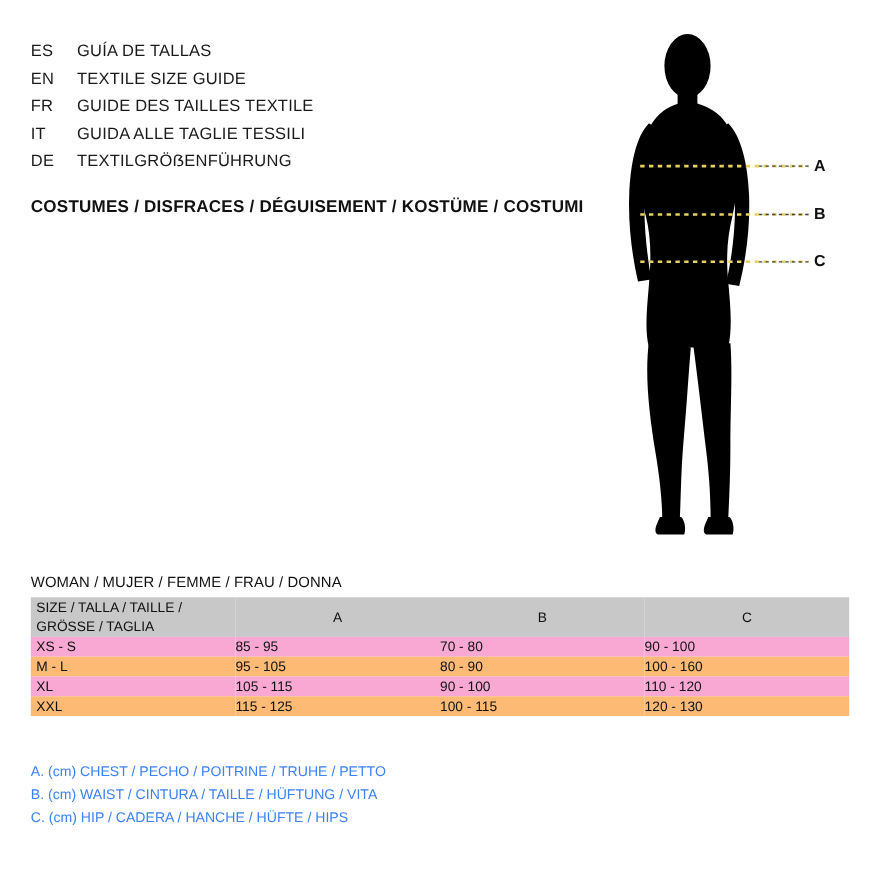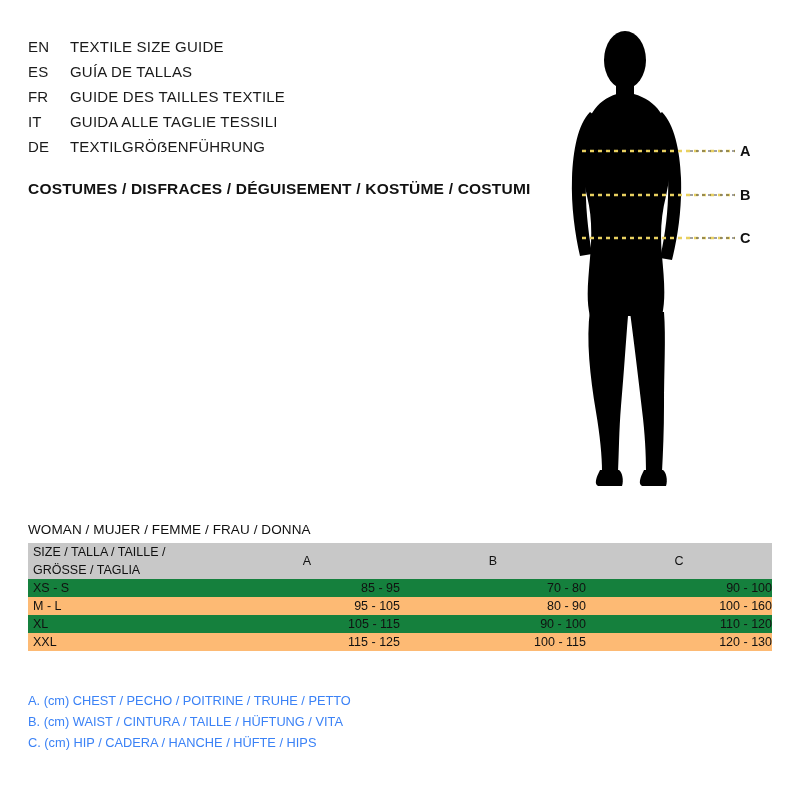--- a/index.html
+++ b/index.html
@@ -111,31 +111,31 @@
     font-weight: normal;
   }
   table.size-table thead th.label-col {
     text-align: left;
     padding-left: 5px;
   }
   table.size-table thead th.val-col {
     text-align: center;
   }
   table.size-table tbody tr.odd td {
-    background: #15803d;
+    background: #f9a8d4;
   }
   table.size-table tbody tr.even td {
     background: #fdba74;
   }
   table.size-table tbody td.label-col {
     text-align: left;
     padding-left: 5px;
   }
   table.size-table tbody td.val-col {
-    text-align: right;
+    text-align: left;
   }
 
   
   .legend {
     position: absolute;
     left: 28px;
     top: 690px;
     width: 600px;
   }
   .legend-row {
@@ -146,26 +146,26 @@
     white-space: nowrap;
   }
 </style>
 </head>
 <body>
 
 <div class="page">
 
   <div class="lang-block">
     <div class="lang-row">
+      <span class="lang-code">ES</span>
+      <span class="lang-text">GUÍA DE TALLAS</span>
+    </div>
+    <div class="lang-row">
       <span class="lang-code">EN</span>
       <span class="lang-text">TEXTILE SIZE GUIDE</span>
-    </div>
-    <div class="lang-row">
-      <span class="lang-code">ES</span>
-      <span class="lang-text">GUÍA DE TALLAS</span>
     </div>
     <div class="lang-row">
       <span class="lang-code">FR</span>
       <span class="lang-text">GUIDE DES TAILLES TEXTILE</span>
     </div>
     <div class="lang-row">
       <span class="lang-code">IT</span>
       <span class="lang-text">GUIDA ALLE TAGLIE TESSILI</span>
     </div>
     <div class="lang-row">

